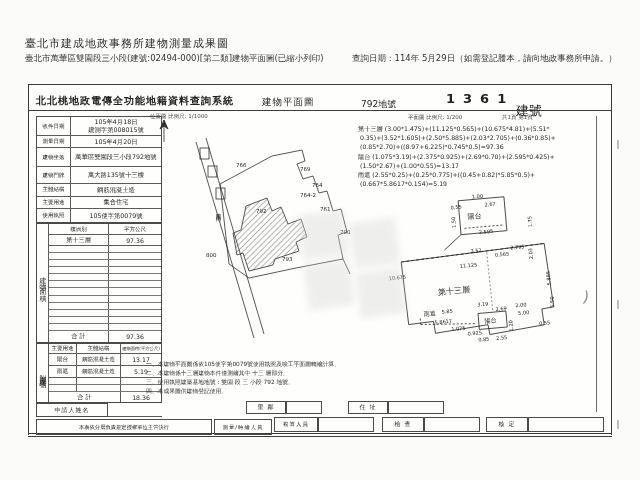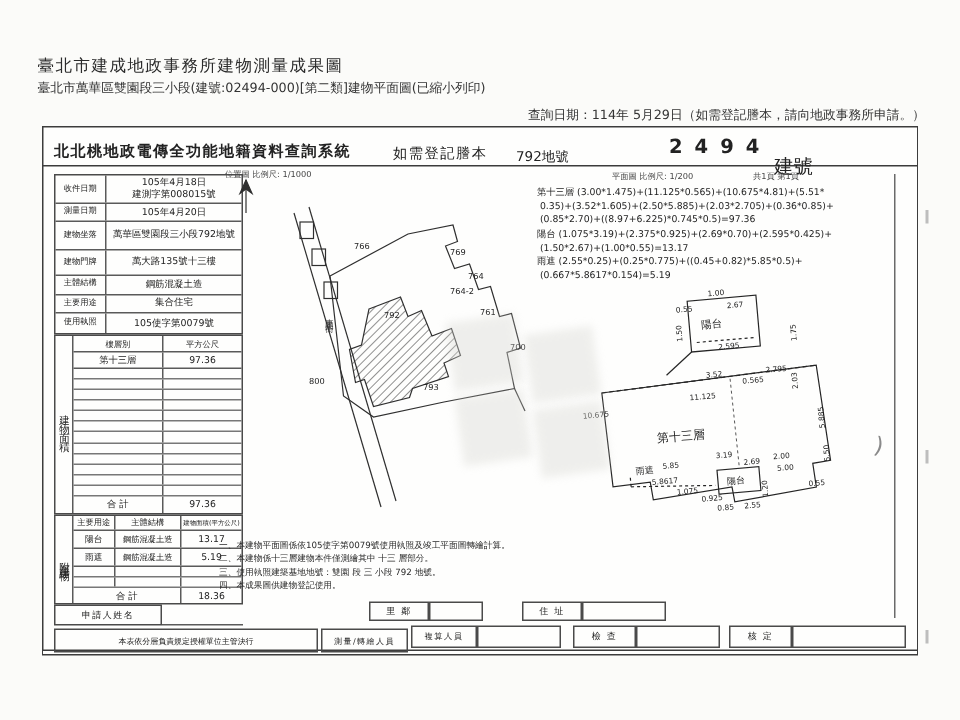--- a/index.html
+++ b/index.html
@@ -2,27 +2,27 @@
 <html><head>
 <meta charset="utf-8">
 <style>
   *{box-sizing:border-box;margin:0;padding:0}
   html,body{width:640px;height:480px}
   body{position:relative;background:#fbfbf9;font-family:"DejavU Sans","DejaVu Sans","Liberation Sans",sans-serif;color:#222;overflow:hidden}
   .abs{position:absolute}
   
   .sys-title{left:25px;top:36px;font-size:11px;letter-spacing:1px;color:#2b2b2b}
   .sub-title{left:25px;top:53px;font-size:8.5px;color:#333}
-  .query-date{left:352px;top:71px;font-size:8.5px;color:#333}
+  .query-date{left:352px;top:53px;font-size:8.5px;color:#333}
   
   .frame{left:28px;top:84px;width:584px;height:353px;border:1.5px solid #3c3c3c;border-bottom:4px double #3c3c3c;background:#fefefd}
   .title-rule{left:28px;top:110px;width:584px;height:1px;background:#3c3c3c}
   .form-title{left:36px;top:94px;font-size:10px;font-weight:bold;letter-spacing:1px}
   .section-name{left:262px;top:96px;font-size:9.5px;letter-spacing:1px}
-  .land-no{left:344px;top:98px;font-size:9px}
+  .land-no{left:361px;top:98px;font-size:9px}
   .bno{left:446px;top:91px;font-size:13px;font-weight:bold;letter-spacing:8px}
   .bno-label{left:516px;top:102px;font-size:13px}
   .tiny{font-size:5.5px;color:#444}
   
   .tbl{position:absolute;border:1px solid #4a4a4a;display:flex;flex-direction:column;background:transparent}
   .trow{display:flex;border-bottom:1px solid #5a5a5a;align-items:stretch}
   .trow:last-child{border-bottom:none}
   .tlabel{width:34px;border-right:1px solid #5a5a5a;display:flex;align-items:center;justify-content:center;font-size:5.5px;text-align:center;line-height:1.2}
   .tval{flex:1;display:flex;align-items:center;justify-content:center;font-size:6.3px;text-align:center;white-space:pre-line;line-height:1.25}
   .sideband{display:flex;height:100%}
@@ -55,23 +55,23 @@
 </head>
 <body>
 
 <div class="abs sys-title">臺北市建成地政事務所建物測量成果圖</div>
 <div class="abs sub-title">臺北市萬華區雙園段三小段(建號:02494-000)[第二類]建物平面圖(已縮小列印)</div>
 <div class="abs query-date">查詢日期：114年 5月29日（如需登記謄本，請向地政事務所申請。）</div>
 
 <div class="abs frame"></div>
 <div class="abs title-rule"></div>
 <div class="abs form-title">北北桃地政電傳全功能地籍資料查詢系統</div>
-<div class="abs section-name">如需登記謄本</div>
+<div class="abs section-name">建物平面圖</div>
 <div class="abs land-no">792地號</div>
-<div class="abs bno">2494</div>
+<div class="abs bno">1361</div>
 <div class="abs bno-label">建號</div>
 <div class="abs tiny" style="left:150px;top:113px">位置圖 比例尺: 1/1000</div>
 <div class="abs tiny" style="left:408px;top:114px">平面圖 比例尺: 1/200</div>
 <div class="abs tiny" style="left:502px;top:114px">共1頁 第1頁</div>
 
 <div class="tbl" id="info-table" style="left:36px;top:116px;width:126px;height:107px">
     <div class="trow" style="height: 19px;">
       <div class="tlabel">收件日期</div>
       <div class="tval">105年4月18日
 建測字第008015號</div>

